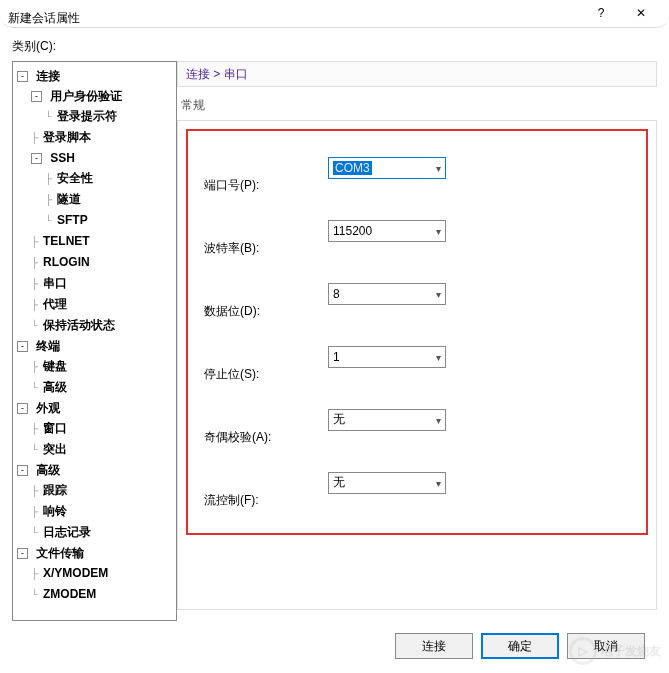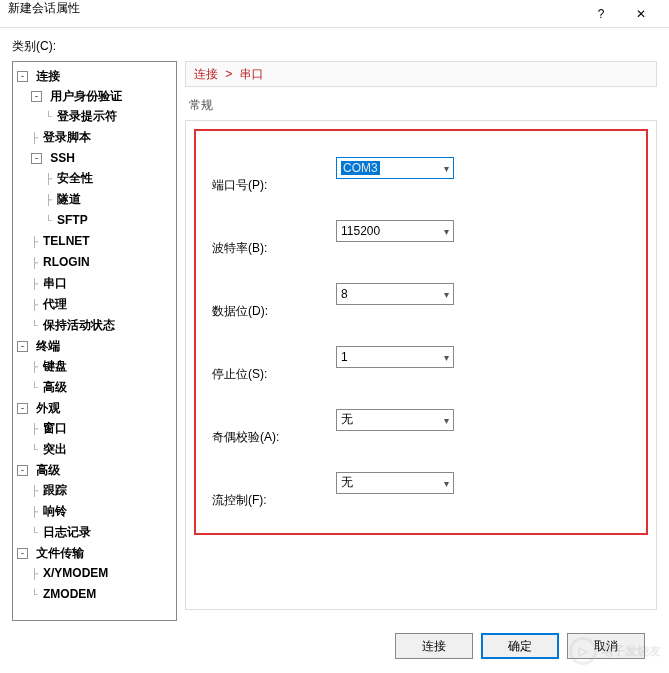--- a/index.html
+++ b/index.html
@@ -1,32 +1,32 @@
 <!DOCTYPE html>
 <html><head>
   <meta charset="utf-8">
   <style>
     * { box-sizing: border-box; margin: 0; padding: 0; font-family: "Microsoft YaHei", "Segoe UI", sans-serif; font-size: 12px; }
     body { background: #fff; width: 669px; height: 673px; overflow: hidden; }
-    .titlebar { height: 28px; display: flex; align-items: flex-start; padding: 0 8px; border-bottom: 1px solid #ddd; }
+    .titlebar { height: 28px; display: flex; align-items: flex-end; padding: 0 8px; border-bottom: 1px solid #ddd; border-radius: 13px; }
     .titlebar-title { flex: 1; }
     .titlebar-btn { width: 40px; height: 28px; display: flex; align-items: center; justify-content: center; font-size: 14px; }
     .content { padding: 10px 12px 0 12px; }
     .category-label { margin-bottom: 6px; }
-    .main-area { display: flex; gap: 8px; }
+    .main-area { display: flex; gap: 0; }
     .tree-panel { width: 165px; height: 560px; border: 1px solid #888; overflow: auto; padding: 4px 2px; }
     .tree ul { list-style: none; padding-left: 14px; }
     .tree > ul { padding-left: 2px; }
     .tree li { line-height: 20px; white-space: nowrap; }
     .tree-toggle { display: inline-block; width: 11px; height: 11px; border: 1px solid #888; text-align: center; line-height: 9px; font-size: 9px; margin-right: 3px; cursor: pointer; vertical-align: middle; background: #fff; }
     .tree-conn { display: inline-block; width: 10px; color: #999; font-size: 10px; }
     .tree-label { cursor: pointer; padding: 0 2px; font-weight: bold; }
     .tree-label.bold { font-weight: bold; }
     .right-panel { flex: 1; }
-    .breadcrumb { height: 26px; border: 1px solid #ddd; background: #fafafa; padding: 4px 8px; color: #b91c1c; margin-bottom: 10px; font-family: Liberation Mono, monospace; }
+    .breadcrumb { height: 26px; border: 1px solid #ddd; background: #fafafa; padding: 4px 8px; color: #4c1d95; margin-bottom: 10px; }
     .group-label { color: #555; margin-bottom: 6px; padding-left: 4px; }
     .group-box { border: 1px solid #ddd; height: 490px; padding: 12px 10px; position: relative; }
     .red-box { border: 2px solid #e03030; padding: 10px 10px 14px 10px; margin: -4px -2px 0 -2px; }
     .form-row { display: flex; align-items: center; margin-bottom: 10px; }
     .form-label { width: 130px; padding-left: 6px; margin-top: 36px; }
     .form-select { width: 118px; height: 22px; border: 1px solid #888; background: #fff; padding: 0 18px 0 4px; position: relative; display: flex; align-items: center; cursor: pointer; }
     .form-select.active { border: 1px solid #0078d7; }
     .form-select.active .select-val { background: #0078d7; color: #e5e5e5; padding: 0 2px; }
     .select-chevron { position: absolute; right: 4px; top: 50%; transform: translateY(-50%); font-size: 10px; color: #555; pointer-events: none; }
     .button-row { display: flex; justify-content: flex-end; gap: 8px; padding: 12px 12px 0 0; }

